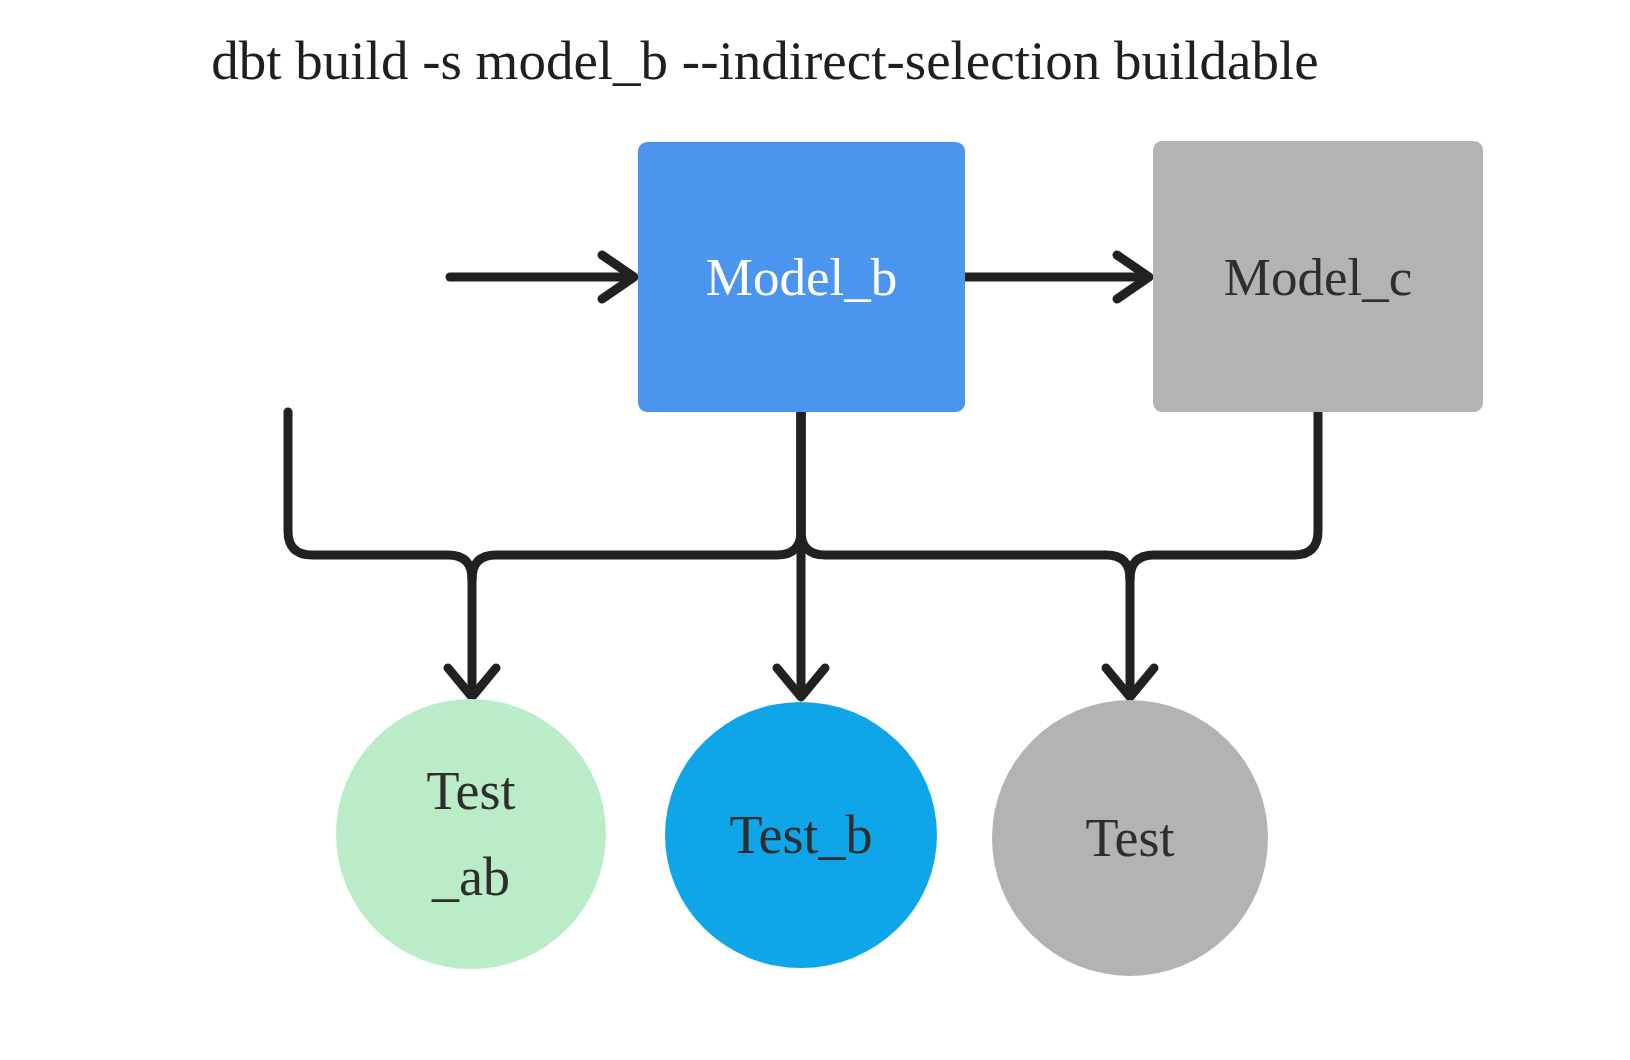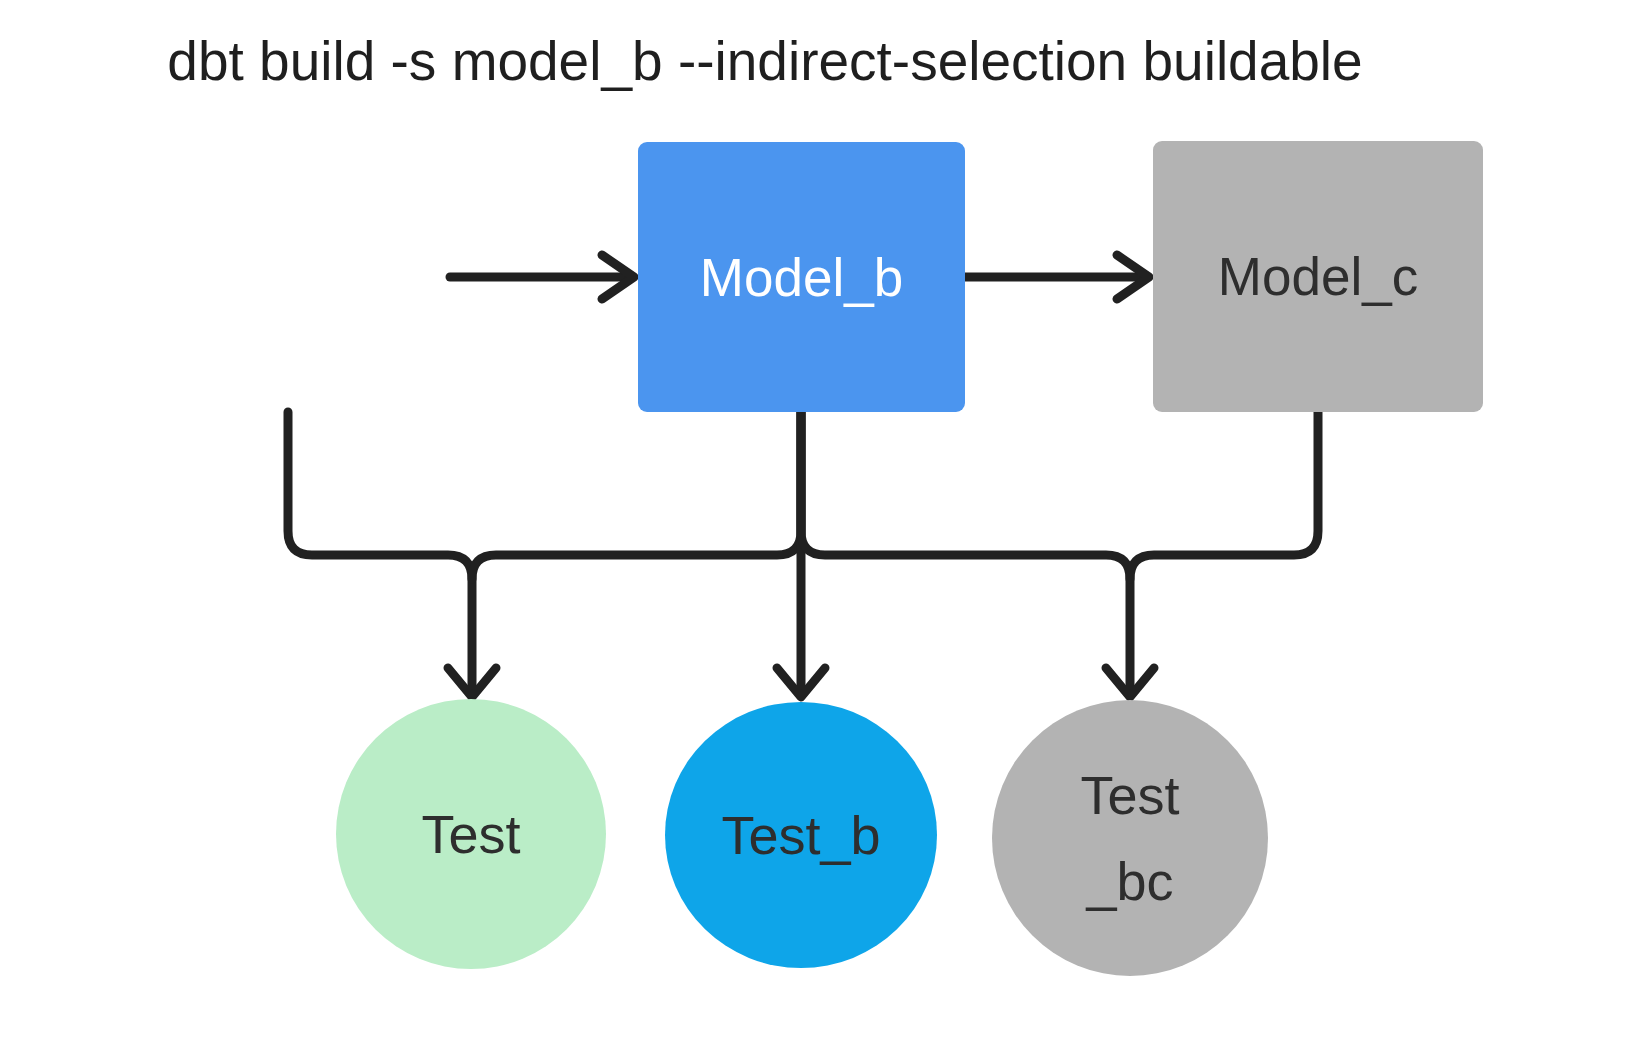--- a/index.html
+++ b/index.html
@@ -6,21 +6,21 @@
     margin: 0;
     padding: 0;
     background: #ffffff;
   }
   .canvas {
     position: relative;
     width: 1630px;
     height: 1060px;
     background: #ffffff;
     overflow: hidden;
-    font-family: Liberation Sans, sans-serif;
+    font-family: Liberation Serif, serif;
   }
   .diagram-title {
     position: absolute;
     left: 0;
     top: 30px;
     width: 1530px;
     text-align: center;
     font-size: 55px;
     line-height: 62px;
     font-weight: 500;
@@ -112,30 +112,30 @@
     <span class="model-label" style="color: rgb(46, 46, 46);">Model_c</span>
   </div>
 
   <div class="model-node model-b" style="background: rgb(75, 149, 239);">
     <span class="model-label" style="color: rgb(255, 255, 255);">Model_b</span>
   </div>
 
   <div class="test-node test-ab" style="background: rgb(186, 237, 199);">
     <div class="test-label" style="color: rgb(46, 46, 46);">
       <span class="test-label-line">Test</span>
+      <span class="test-label-line">_ab</span>
     </div>
   </div>
 
   <div class="test-node test-b" style="background: #0ea5e9;">
     <div class="test-label" style="color: rgb(46, 46, 46);">
       <span class="test-label-line">Test_b</span>
       <span class="test-label-line"></span>
     </div>
   </div>
 
   <div class="test-node test-bc" style="background: rgb(179, 179, 179);">
     <div class="test-label" style="color: rgb(46, 46, 46);">
       <span class="test-label-line">Test</span>
-      <span class="test-label-line">_bc</span>
     </div>
   </div>
 
 </div>
 
 </body></html>

